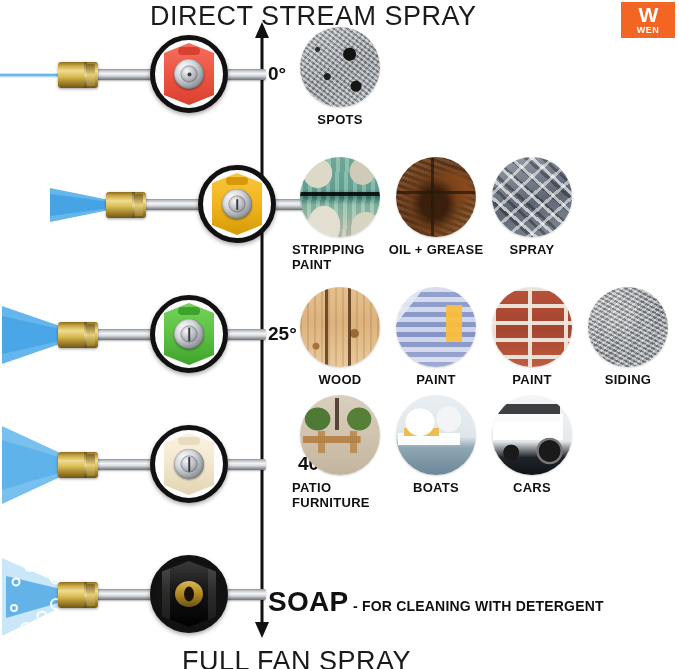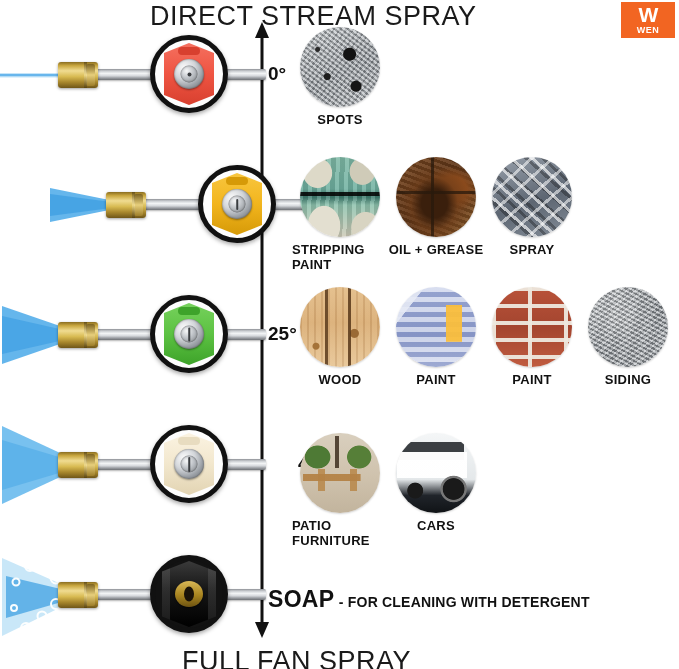--- a/index.html
+++ b/index.html
@@ -138,21 +138,21 @@
   .deg-label{
     position:absolute;
     font-weight:bold;font-size:19px;color:#111;
     white-space:nowrap;
     font-family:"Liberation Sans", sans-serif;
   }
   .soap-label{
     position:absolute;font-weight:bold;color:#111;white-space:nowrap;
     font-family:"Liberation Sans", sans-serif;
   }
-  .soap-label .big{font-size:23px;letter-spacing:0.3px;}
+  .soap-label .big{font-size:28px;letter-spacing:0.3px;}
   .soap-label .small{font-size:14px;letter-spacing:0.2px;}
 
   
   .swatch-group{position:absolute;display:flex;align-items:flex-start;}
   .swatch-cell{
     display:flex;flex-direction:column;align-items:center;
     width:96px;
   }
   .swatch{
     width:80px;height:80px;border-radius:50%;
@@ -413,24 +413,28 @@
         <div class="hub">
           <div class="hub-inner">
             <div class="hub-slot" style="width:2.5px;height:15px;"></div>
           </div>
         </div>
       </div>
     </div>
     <div class="deg-label" style="left:268px;top:41px;margin-left:30px;">40°</div>
   </div>
 
-  <div class="swatch-group" style="left:292px;top:433px;">
+  <div class="swatch-group" style="left:292px;top:395px;">
     <div class="swatch-cell">
       <div class="swatch tx-patio"></div>
       <div class="swatch-label">PATIO FURNITURE</div>
+    </div>
+    <div class="swatch-cell">
+      <div class="swatch tx-boats"></div>
+      <div class="swatch-label">BOATS</div>
     </div>
     <div class="swatch-cell">
       <div class="swatch tx-cars"></div>
       <div class="swatch-label">CARS</div>
     </div>
   </div>
 
   <div class="nozzle-row" style="top:542px;">
     <div class="nozzle-assembly">
       <div class="spray">

